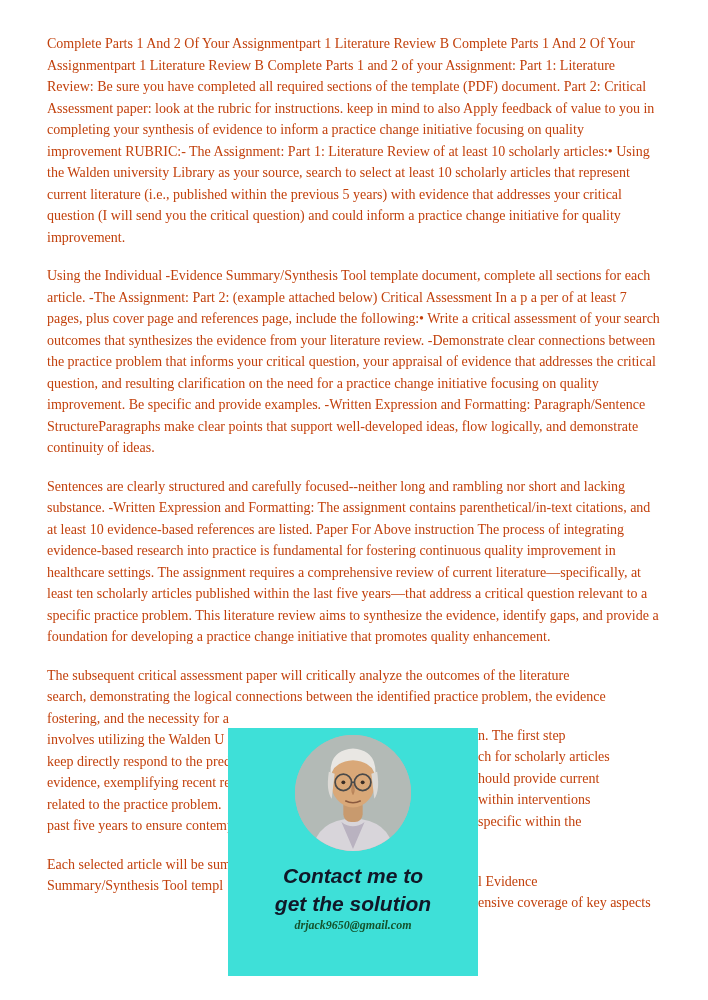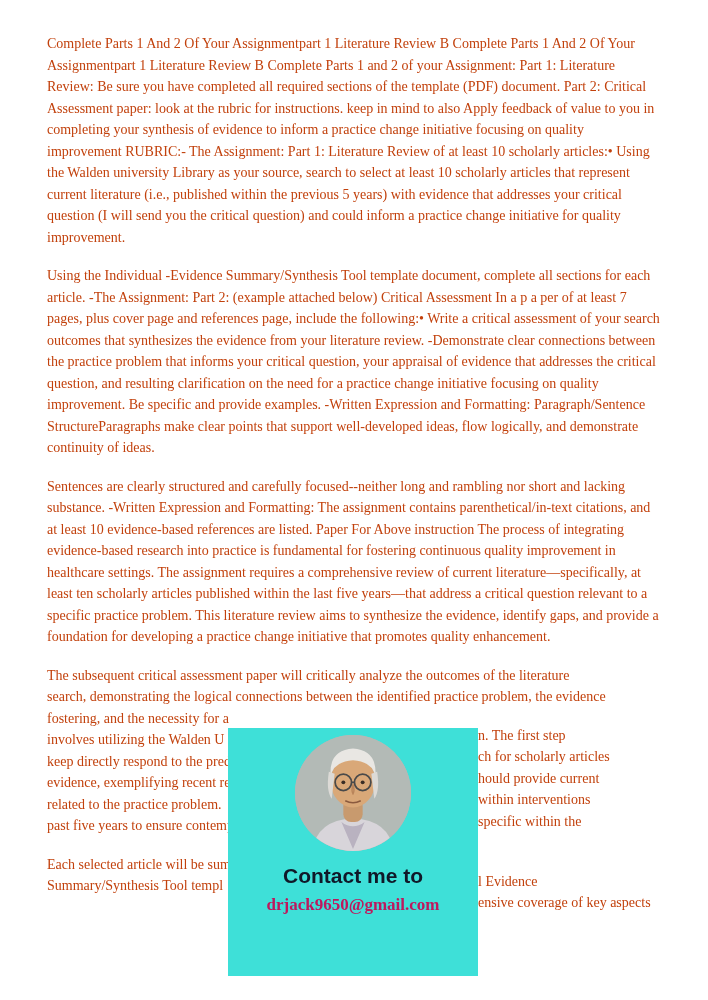--- a/index.html
+++ b/index.html
@@ -36,44 +36,44 @@
   
   .overlay {
     position: absolute;
     left: 228px;
     top: 728px;
     width: 250px;
     height: 248px;
     background: #3ee0d8;
     text-align: center;
     z-index: 10;
+    font-style: italic;
   }
   .avatar {
     width: 116px;
     height: 116px;
     border-radius: 50%;
     overflow: hidden;
     margin: 7px auto 0 auto;
     background: #b3bab6;
   }
   .avatar svg { display: block; }
   .contact-text {
     margin-top: 11px;
     font-family: "Liberation Sans", sans-serif;
     font-weight: bold;
     font-size: 21px;
     line-height: 28px;
     color: #101828;
   }
   .email {
-    margin-top: 5px;
     font-family: "Liberation Serif", serif;
     font-weight: bold;
-    font-size: 17px;
-    color: #be185d;
+    font-size: 12px;
+    color: #14532d;
   }
 </style>
 </head>
 <body>
 
 <div class="doc">
   <p>Complete Parts 1 And 2 Of Your Assignmentpart 1 Literature Review B Complete Parts 1 And 2 Of Your Assignmentpart 1 Literature Review B Complete Parts 1 and 2 of your Assignment: Part 1: Literature Review: Be sure you have completed all required sections of the template (PDF) document. Part 2: Critical Assessment paper: look at the rubric for instructions. keep in mind to also Apply feedback of value to you in completing your synthesis of evidence to inform a practice change initiative focusing on quality improvement RUBRIC:- The Assignment: Part 1: Literature Review of at least 10 scholarly articles:• Using the Walden university Library as your source, search to select at least 10 scholarly articles that represent current literature (i.e., published within the previous 5 years) with evidence that addresses your critical question (I will send you the critical question) and could inform a practice change initiative for quality improvement.</p>
   <p>Using the Individual -Evidence Summary/Synthesis Tool template document, complete all sections for each article. -The Assignment: Part 2: (example attached below) Critical Assessment In a p a per of at least 7 pages, plus cover page and references page, include the following:• Write a critical assessment of your search outcomes that synthesizes the evidence from your literature review. -Demonstrate clear connections between the practice problem that informs your critical question, your appraisal of evidence that addresses the critical question, and resulting clarification on the need for a practice change initiative focusing on quality improvement. Be specific and provide examples. -Written Expression and Formatting: Paragraph/Sentence StructureParagraphs make clear points that support well-developed ideas, flow logically, and demonstrate continuity of ideas.</p>
   <p>Sentences are clearly structured and carefully focused--neither long and rambling nor short and lacking substance. -Written Expression and Formatting: The assignment contains parenthetical/in-text citations, and at least 10 evidence-based references are listed. Paper For Above instruction The process of integrating evidence-based research into practice is fundamental for fostering continuous quality improvement in healthcare settings. The assignment requires a comprehensive review of current literature—specifically, at least ten scholarly articles published within the last five years—that address a critical question relevant to a specific practice problem. This literature review aims to synthesize the evidence, identify gaps, and provide a foundation for developing a practice change initiative that promotes quality enhancement.</p>
 
@@ -139,15 +139,16 @@
       <circle cx="70" cy="49" r="8.5" fill="none" stroke="#4a4a4a" stroke-width="1.8"></circle>
       <line x1="58.5" y1="49" x2="61.5" y2="49" stroke="#4a4a4a" stroke-width="1.8"></line>
       <circle cx="50" cy="49" r="2" fill="#3a2d25"></circle>
       <circle cx="70" cy="49" r="2" fill="#3a2d25"></circle>
       <path d="M60 51 Q58 58 60 61 Q62 58 60 51" stroke="#b9845a" stroke-width="1.5" fill="none"></path>
       <path d="M52 68 Q60 72 68 68" stroke="#8a5a3e" stroke-width="1.6" fill="none"></path>
     </svg>
   </div>
   <div class="contact-text">
     <div>Contact me to</div>
+    <div>get the solution</div>
   </div>
   <div class="email">drjack9650@gmail.com</div>
 </div>
 
 </body></html>

